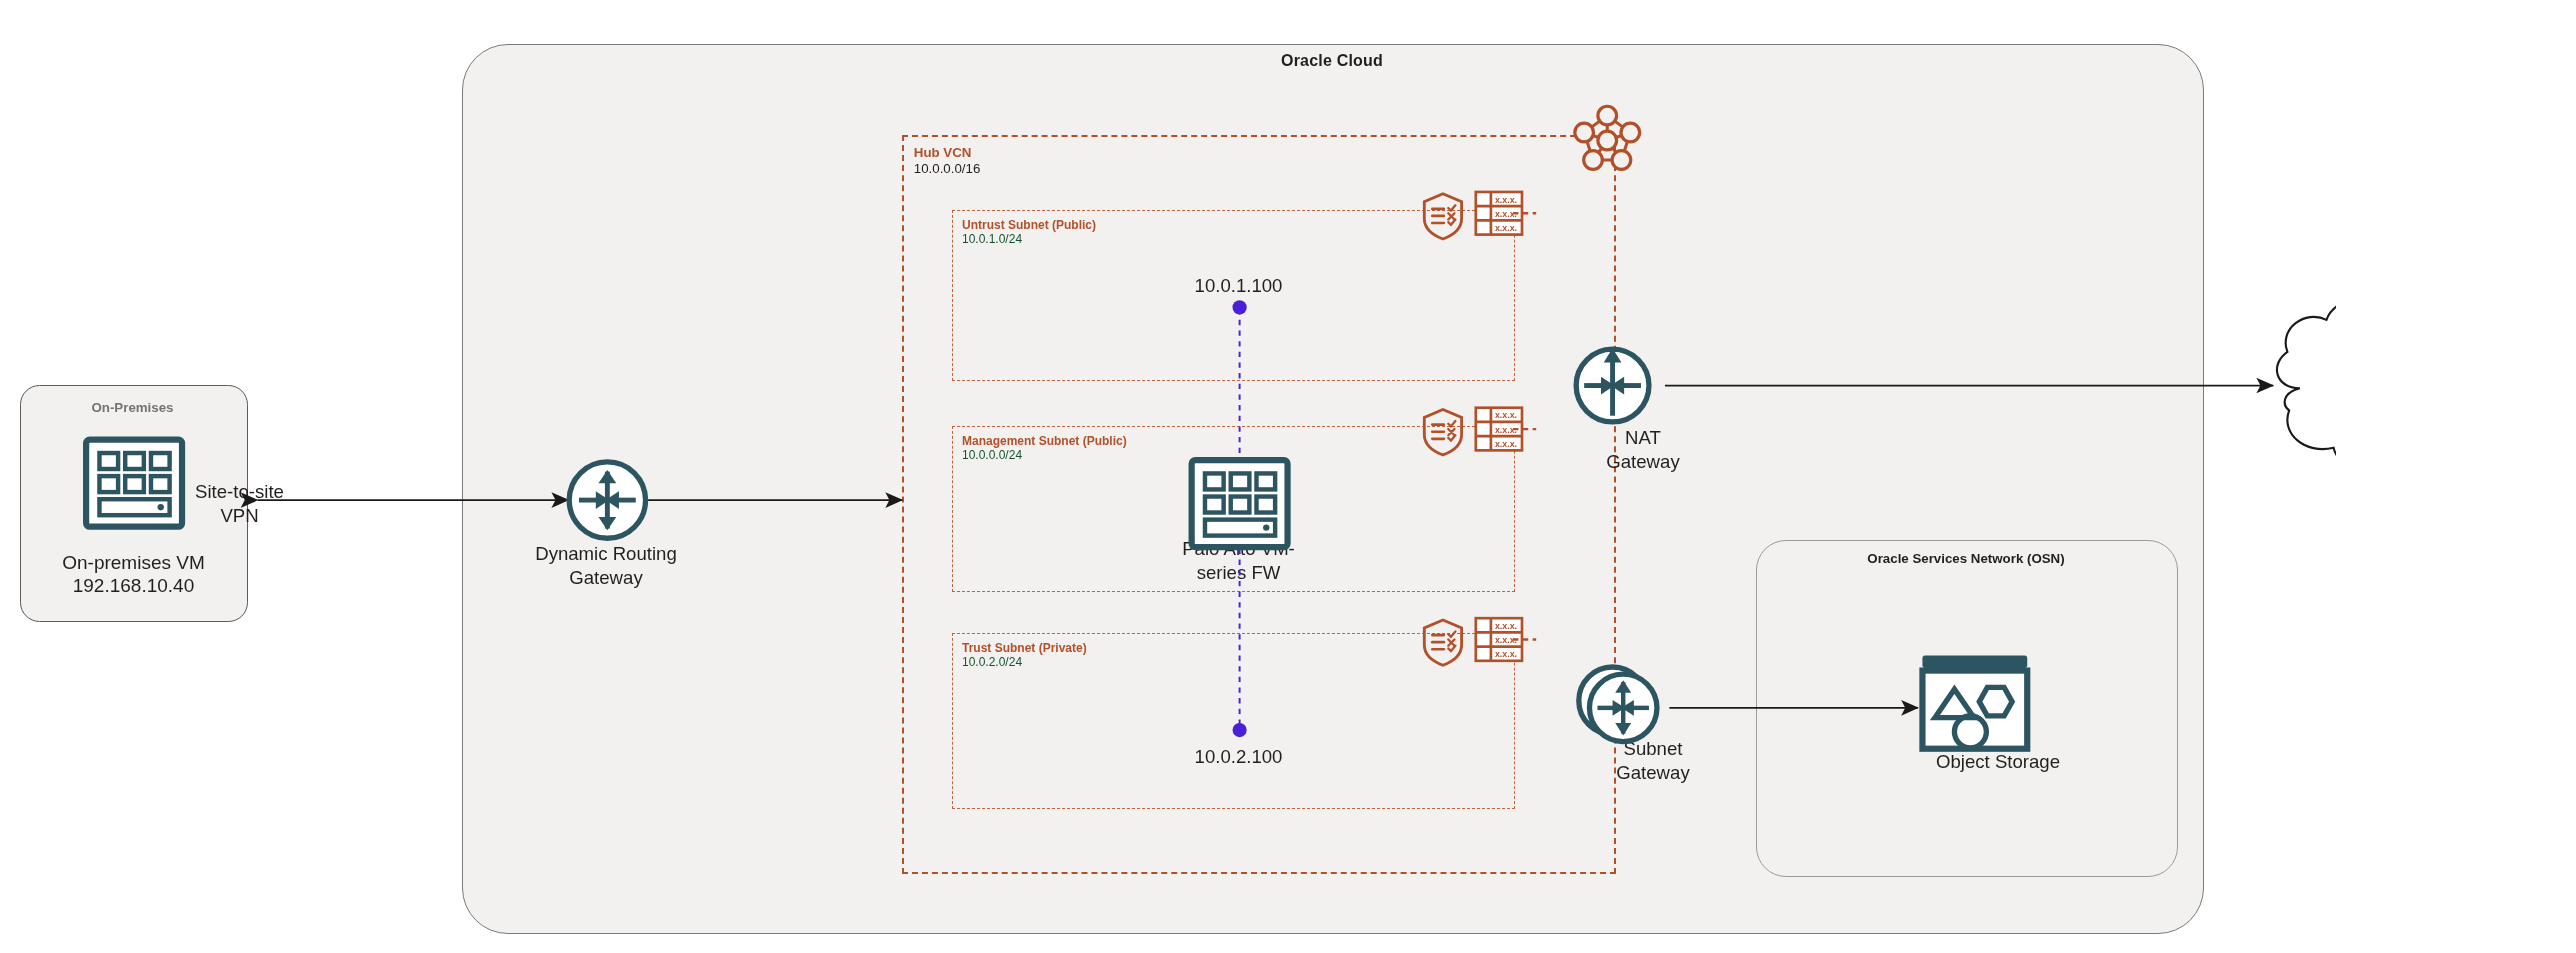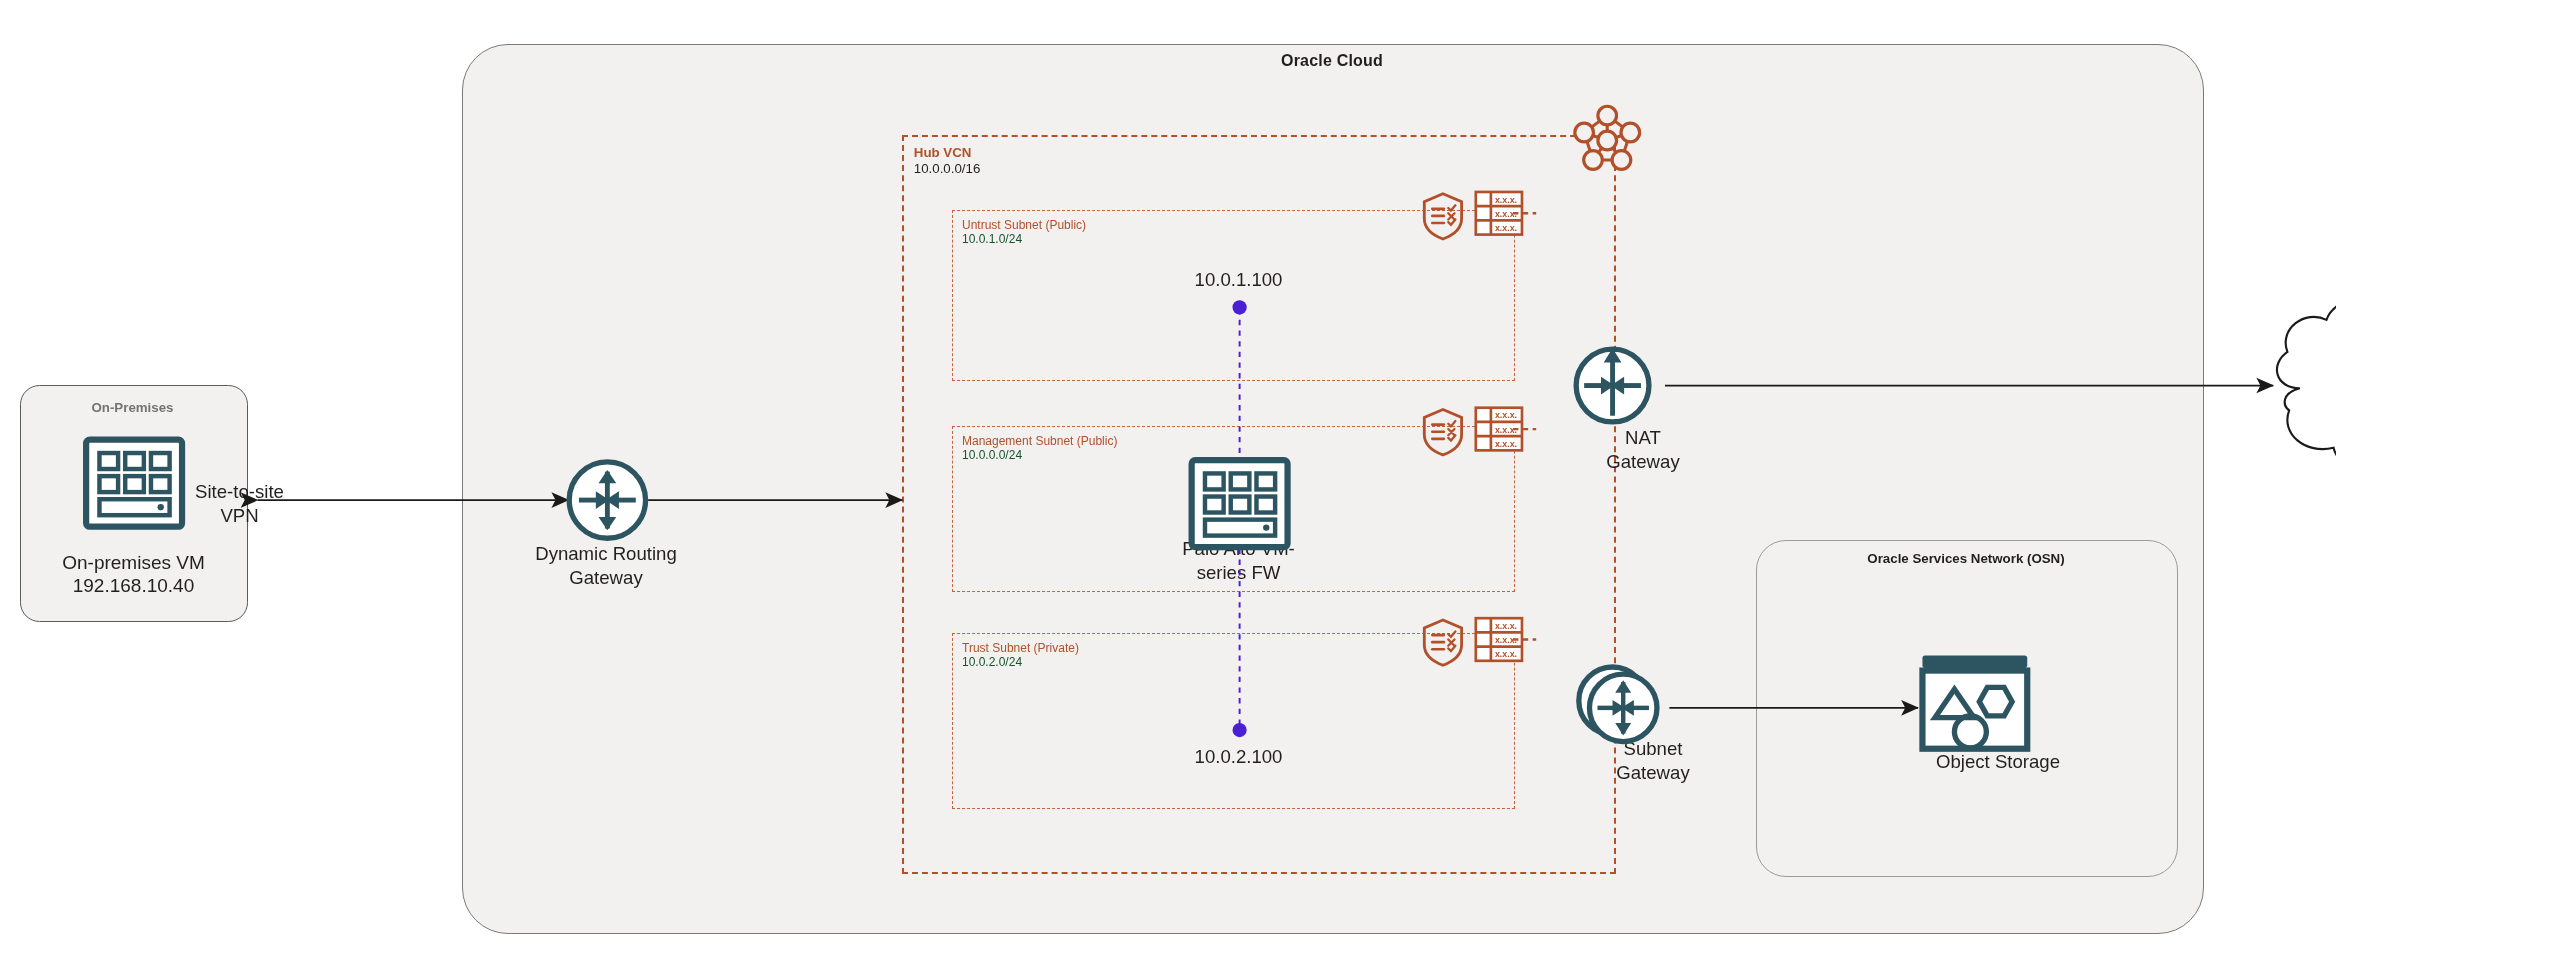--- a/index.html
+++ b/index.html
@@ -32,21 +32,21 @@
     left:902px;top:135px;width:710px;height:735px;
     border:2.7px dashed #b2502a;
   }
   .vcn-label{position:absolute;left:9.8px;top:8px;}
   .vcn-name{font-size:13.3px;font-weight:bold;color:#b2502a;line-height:15px;}
   .vcn-cidr{font-size:13.3px;color:#231f20;line-height:17px;}
 
   
   .subnet{position:absolute;border:1.4px dashed #c4643c;background:transparent;}
   .sn-label{position:absolute;left:9px;top:7px;}
-  .sn-name{font-size:12px;font-weight:normal;color:#b2502a;line-height:14px;}
+  .sn-name{font-size:12px;font-weight:bold;color:#b2502a;line-height:14px;}
   .sn-cidr{font-size:12px;color:#14532d;line-height:15px;}
 
   #subnet-untrust{left:952px;top:210px;width:561px;height:169px;}
   #subnet-mgmt{left:952px;top:426px;width:561px;height:164px;}
   #subnet-trust{left:952px;top:633px;width:561px;height:174px;}
 
   
   #onprem-box{
     left:19.5px;top:385px;width:226px;height:235px;
     background:#f2f1ef;border:1.2px solid #5b5b59;border-radius:19.5px;
@@ -117,21 +117,21 @@
   <div class="node-label" style="left:124px;top:480px;width:231px;">
     <div>Site-to-site</div>
     <div>VPN</div>
   </div>
 
   <div class="node-label" style="left:473px;top:542px;width:266px;">
     <div>Dynamic Routing</div>
     <div>Gateway</div>
   </div>
 
-  <div class="small-ip" style="left:1132px;top:269px;width:213px;">10.0.1.100</div>
+  <div class="small-ip" style="left:1132px;top:275px;width:213px;">10.0.1.100</div>
 
   <div class="node-label" style="left:1132px;top:537px;width:213px;">
     <div>Palo Alto VM-</div>
     <div>series FW</div>
   </div>
 
   <div class="small-ip" style="left:1132px;top:746px;width:213px;">10.0.2.100</div>
 
   <div class="node-label" style="left:1563px;top:426px;width:160px;">
     <div>NAT</div>

